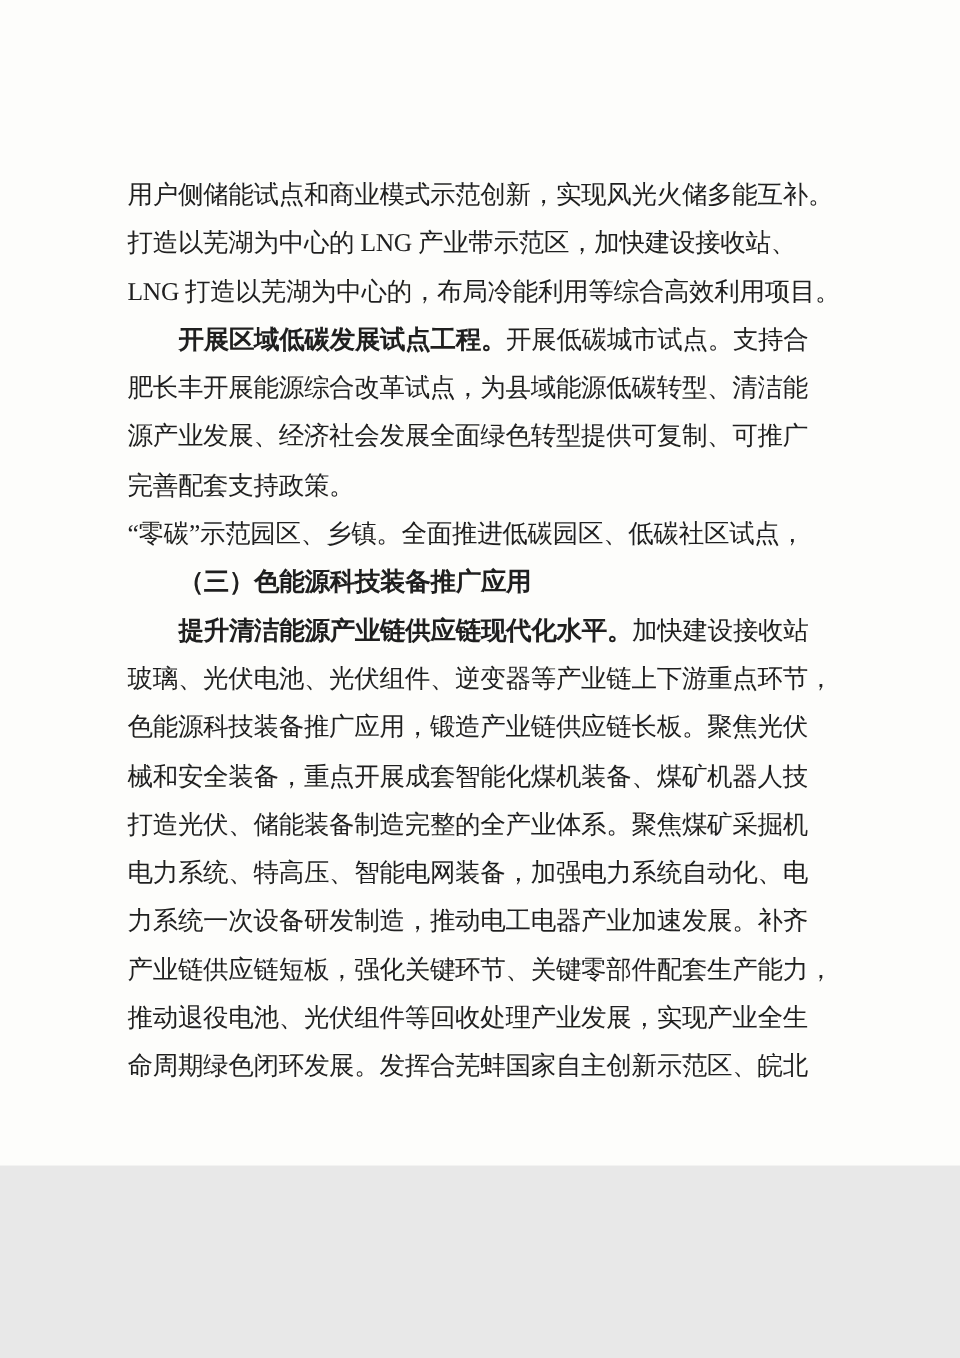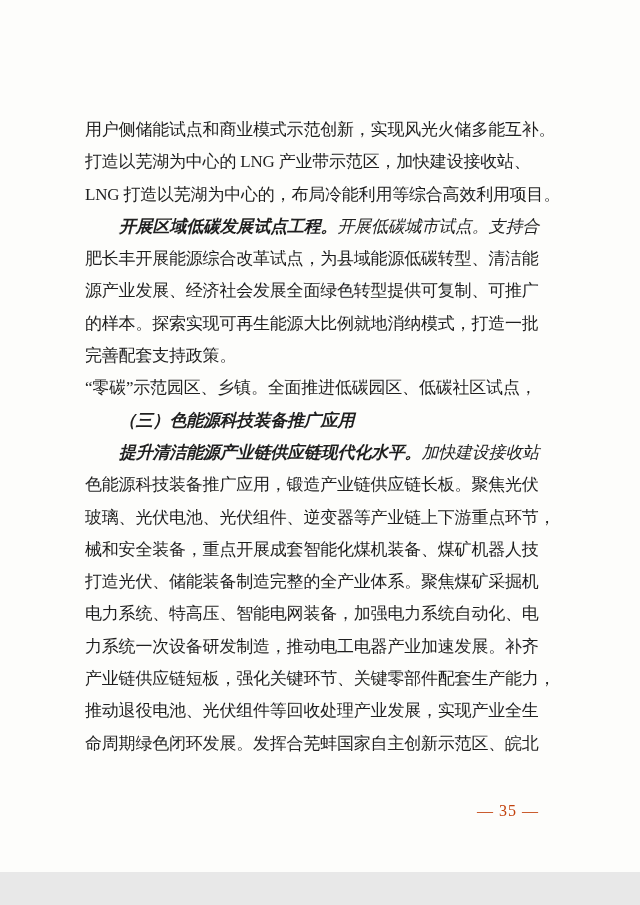--- a/index.html
+++ b/index.html
@@ -7,42 +7,41 @@
     padding: 0;
   }
   body {
     width: 640px;
     height: 905px;
     background: #e8e8e8;
   }
   .page {
     position: relative;
     width: 640px;
-    height: 872px;
+    height: 777px;
     background: #fdfdfb;
     overflow: hidden;
     font-family: "Liberation Serif", "DejaVu Serif", serif;
     color: #1f1f1f;
   }
   .text-block {
     position: absolute;
     left: 85px;
     top: 114px;
     width: 490px;
   }
   .line {
     font-size: 17px;
     line-height: 32.3px;
     height: 32.3px;
     white-space: nowrap;
     letter-spacing: -0.2px;
   }
   .line.indent {
     padding-left: 34px;
-    font-style: italic;
   }
   .seg-bold {
     font-weight: bold;
   }
   .page-number {
     position: absolute;
     top: 802px;
     right: 101px;
     font-size: 16px;
     letter-spacing: 1px;
@@ -54,27 +53,26 @@
 <body>
 
 <div class="page" style="background: rgb(253, 253, 251); color: rgb(31, 31, 31);">
   <div class="text-block" id="text-block">
       <div class="line"><span class="seg-regular">用户侧储能试点和商业模式示范创新，实现风光火储多能互补。</span></div>
       <div class="line"><span class="seg-regular">打造以芜湖为中心的 LNG 产业带示范区，加快建设接收站、</span></div>
       <div class="line"><span class="seg-regular">LNG 打造以芜湖为中心的，布局冷能利用等综合高效利用项目。</span></div>
       <div class="line indent"><span class="seg-bold">开展区域低碳发展试点工程。</span><span class="seg-regular">开展低碳城市试点。支持合</span></div>
       <div class="line"><span class="seg-regular">肥长丰开展能源综合改革试点，为县域能源低碳转型、清洁能</span></div>
       <div class="line"><span class="seg-regular">源产业发展、经济社会发展全面绿色转型提供可复制、可推广</span></div>
-      <div class="line"><span class="seg-regular">的样本。探索实现可再生能源大比例就地消纳模式，打造一批</span></div>
       <div class="line"><span class="seg-regular">完善配套支持政策。</span></div>
       <div class="line"><span class="seg-regular">“零碳”示范园区、乡镇。全面推进低碳园区、低碳社区试点，</span></div>
       <div class="line indent"><span class="seg-bold">（三）色能源科技装备推广应用</span></div>
       <div class="line indent"><span class="seg-bold">提升清洁能源产业链供应链现代化水平。</span><span class="seg-regular">加快建设接收站</span></div>
+      <div class="line"><span class="seg-regular">玻璃、光伏电池、光伏组件、逆变器等产业链上下游重点环节，</span></div>
       <div class="line"><span class="seg-regular">色能源科技装备推广应用，锻造产业链供应链长板。聚焦光伏</span></div>
-      <div class="line"><span class="seg-regular">玻璃、光伏电池、光伏组件、逆变器等产业链上下游重点环节，</span></div>
       <div class="line"><span class="seg-regular">械和安全装备，重点开展成套智能化煤机装备、煤矿机器人技</span></div>
       <div class="line"><span class="seg-regular">打造光伏、储能装备制造完整的全产业体系。聚焦煤矿采掘机</span></div>
       <div class="line"><span class="seg-regular">电力系统、特高压、智能电网装备，加强电力系统自动化、电</span></div>
       <div class="line"><span class="seg-regular">力系统一次设备研发制造，推动电工电器产业加速发展。补齐</span></div>
       <div class="line"><span class="seg-regular">产业链供应链短板，强化关键环节、关键零部件配套生产能力，</span></div>
       <div class="line"><span class="seg-regular">推动退役电池、光伏组件等回收处理产业发展，实现产业全生</span></div>
       <div class="line"><span class="seg-regular">命周期绿色闭环发展。发挥合芜蚌国家自主创新示范区、皖北</span></div>
     </div>
   <div class="page-number">— 35 —</div>
 </div>

